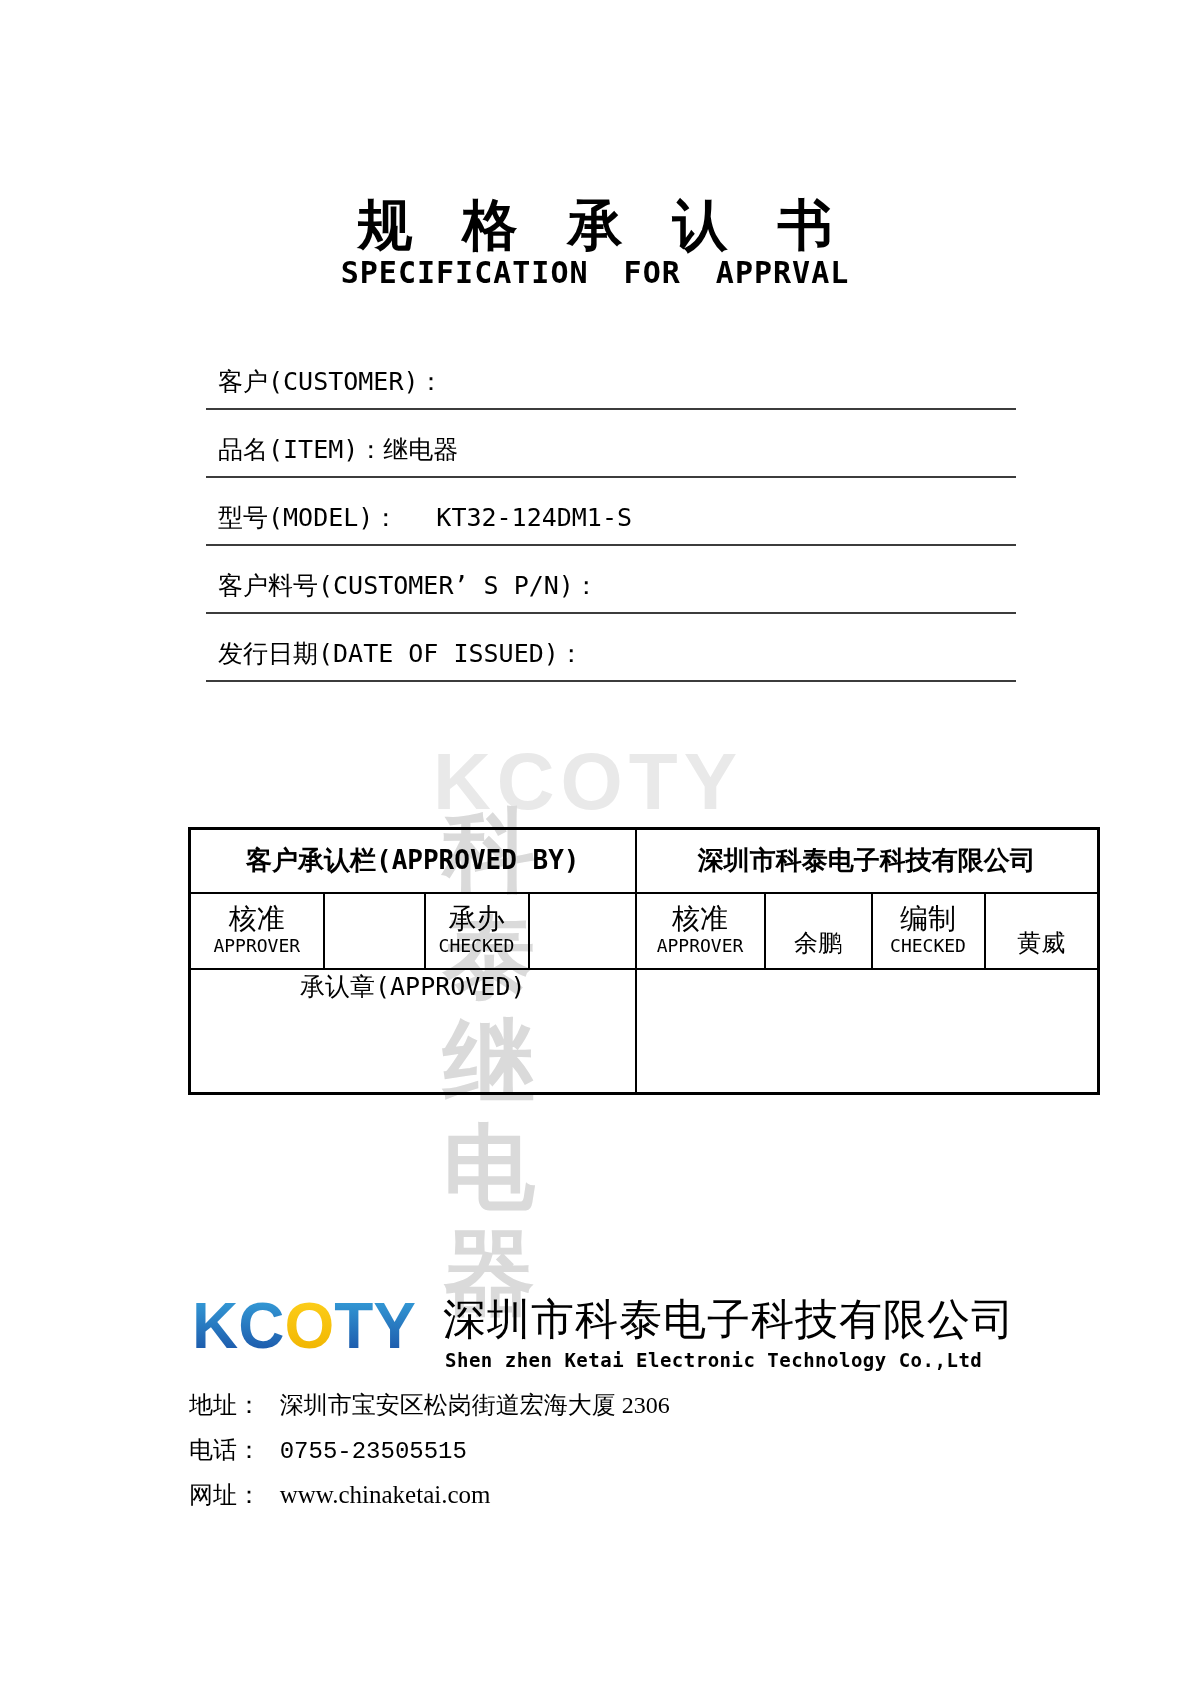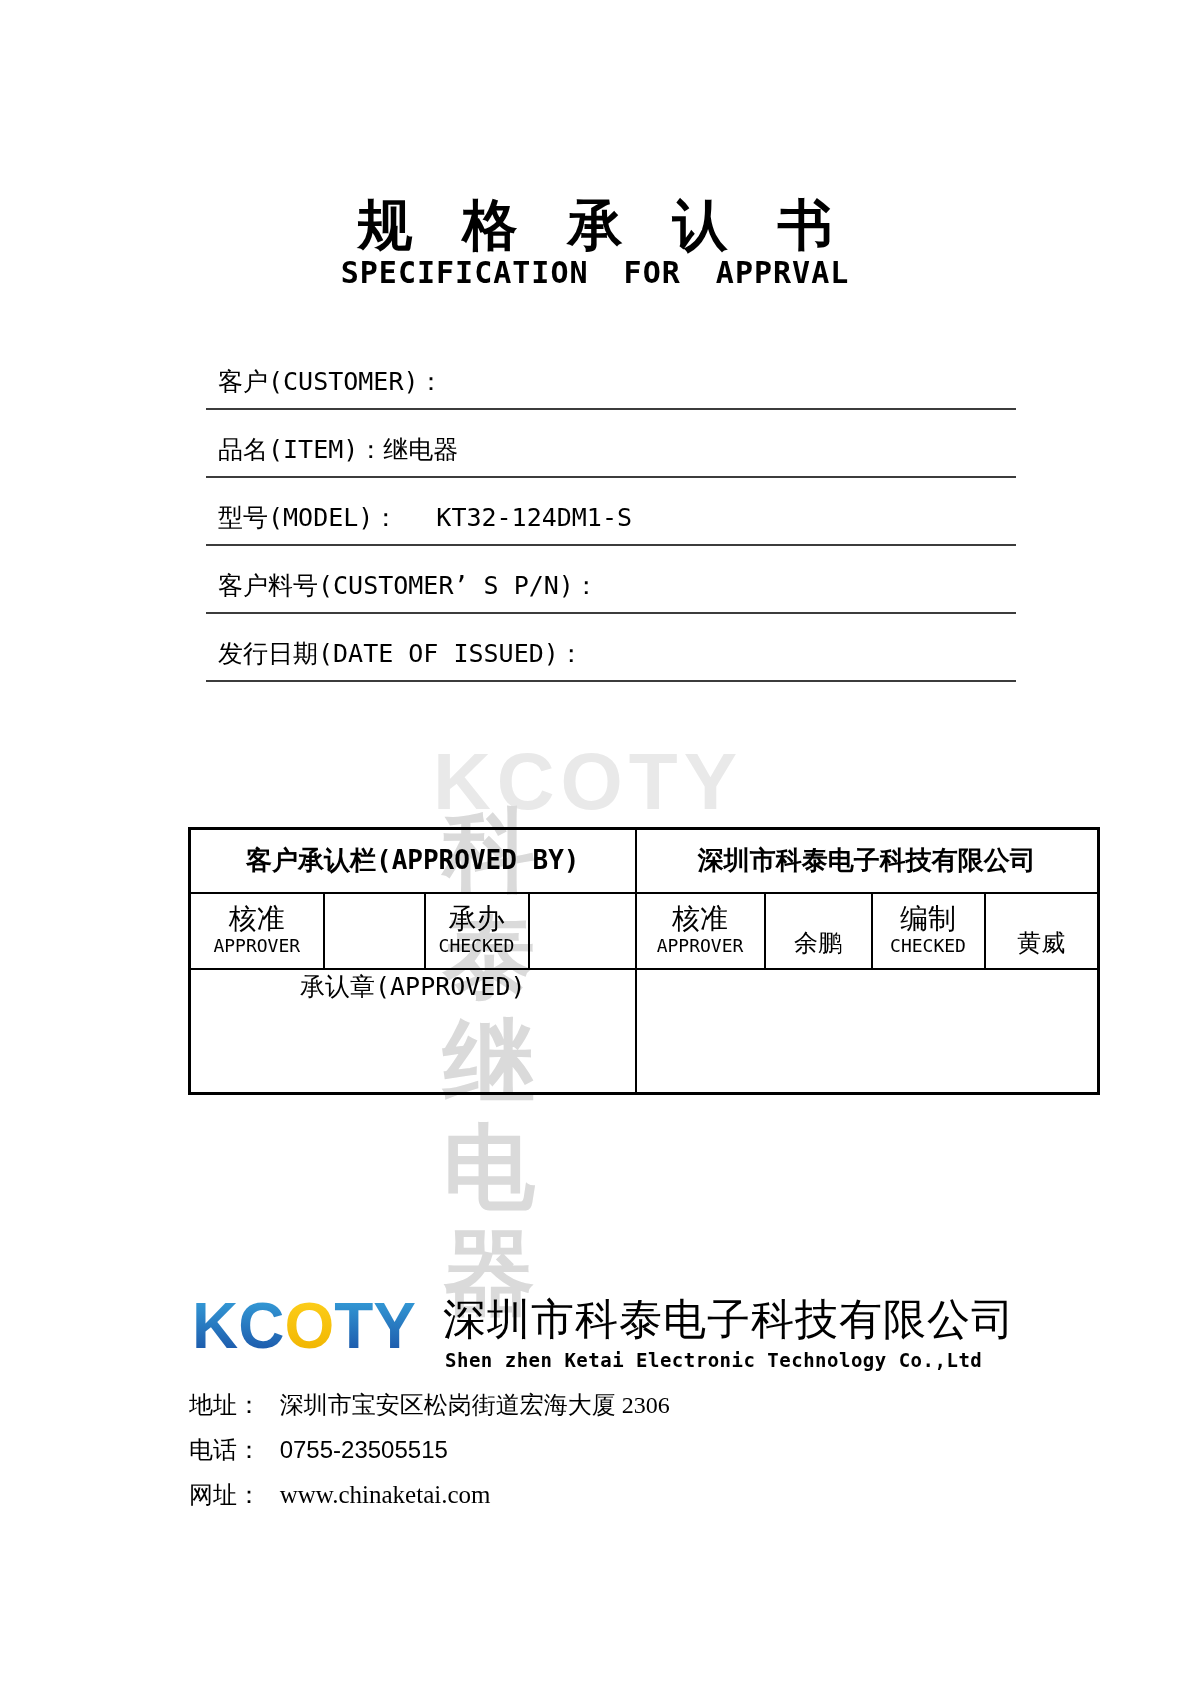--- a/index.html
+++ b/index.html
@@ -97,21 +97,21 @@
     font-size:19px;font-weight:600;letter-spacing:0.5px;
     font-family:"DejaVu Sans Mono","DejaVu Sans",sans-serif;
   }
   .contacts{position:absolute;left:189px;top:1392px;z-index:2;}
   .contact-row{height:26px;margin-bottom:19px;font-size:24px;line-height:26px;}
   .ct-label{
     display:inline-block;width:84px;
     font-family:"Liberation Serif","DejaVu Serif",serif;
   }
   .v-serif{font-family:"Liberation Serif","DejaVu Serif",serif;}
-  .v-mono{font-family:Liberation Sans, sans-serif;font-size:24px;}
+  .v-mono{font-family:Liberation Mono, monospace;font-size:24px;}
   .v-url{font-family:"Liberation Serif","DejaVu Serif",serif;font-size:25px;}
 </style>
 </head>
 <body>
 
 <div class="page">
 
   <div class="watermark">
     <div class="wm-en">KCOTY</div>
     <div class="wm-cn">科泰继电器</div>

